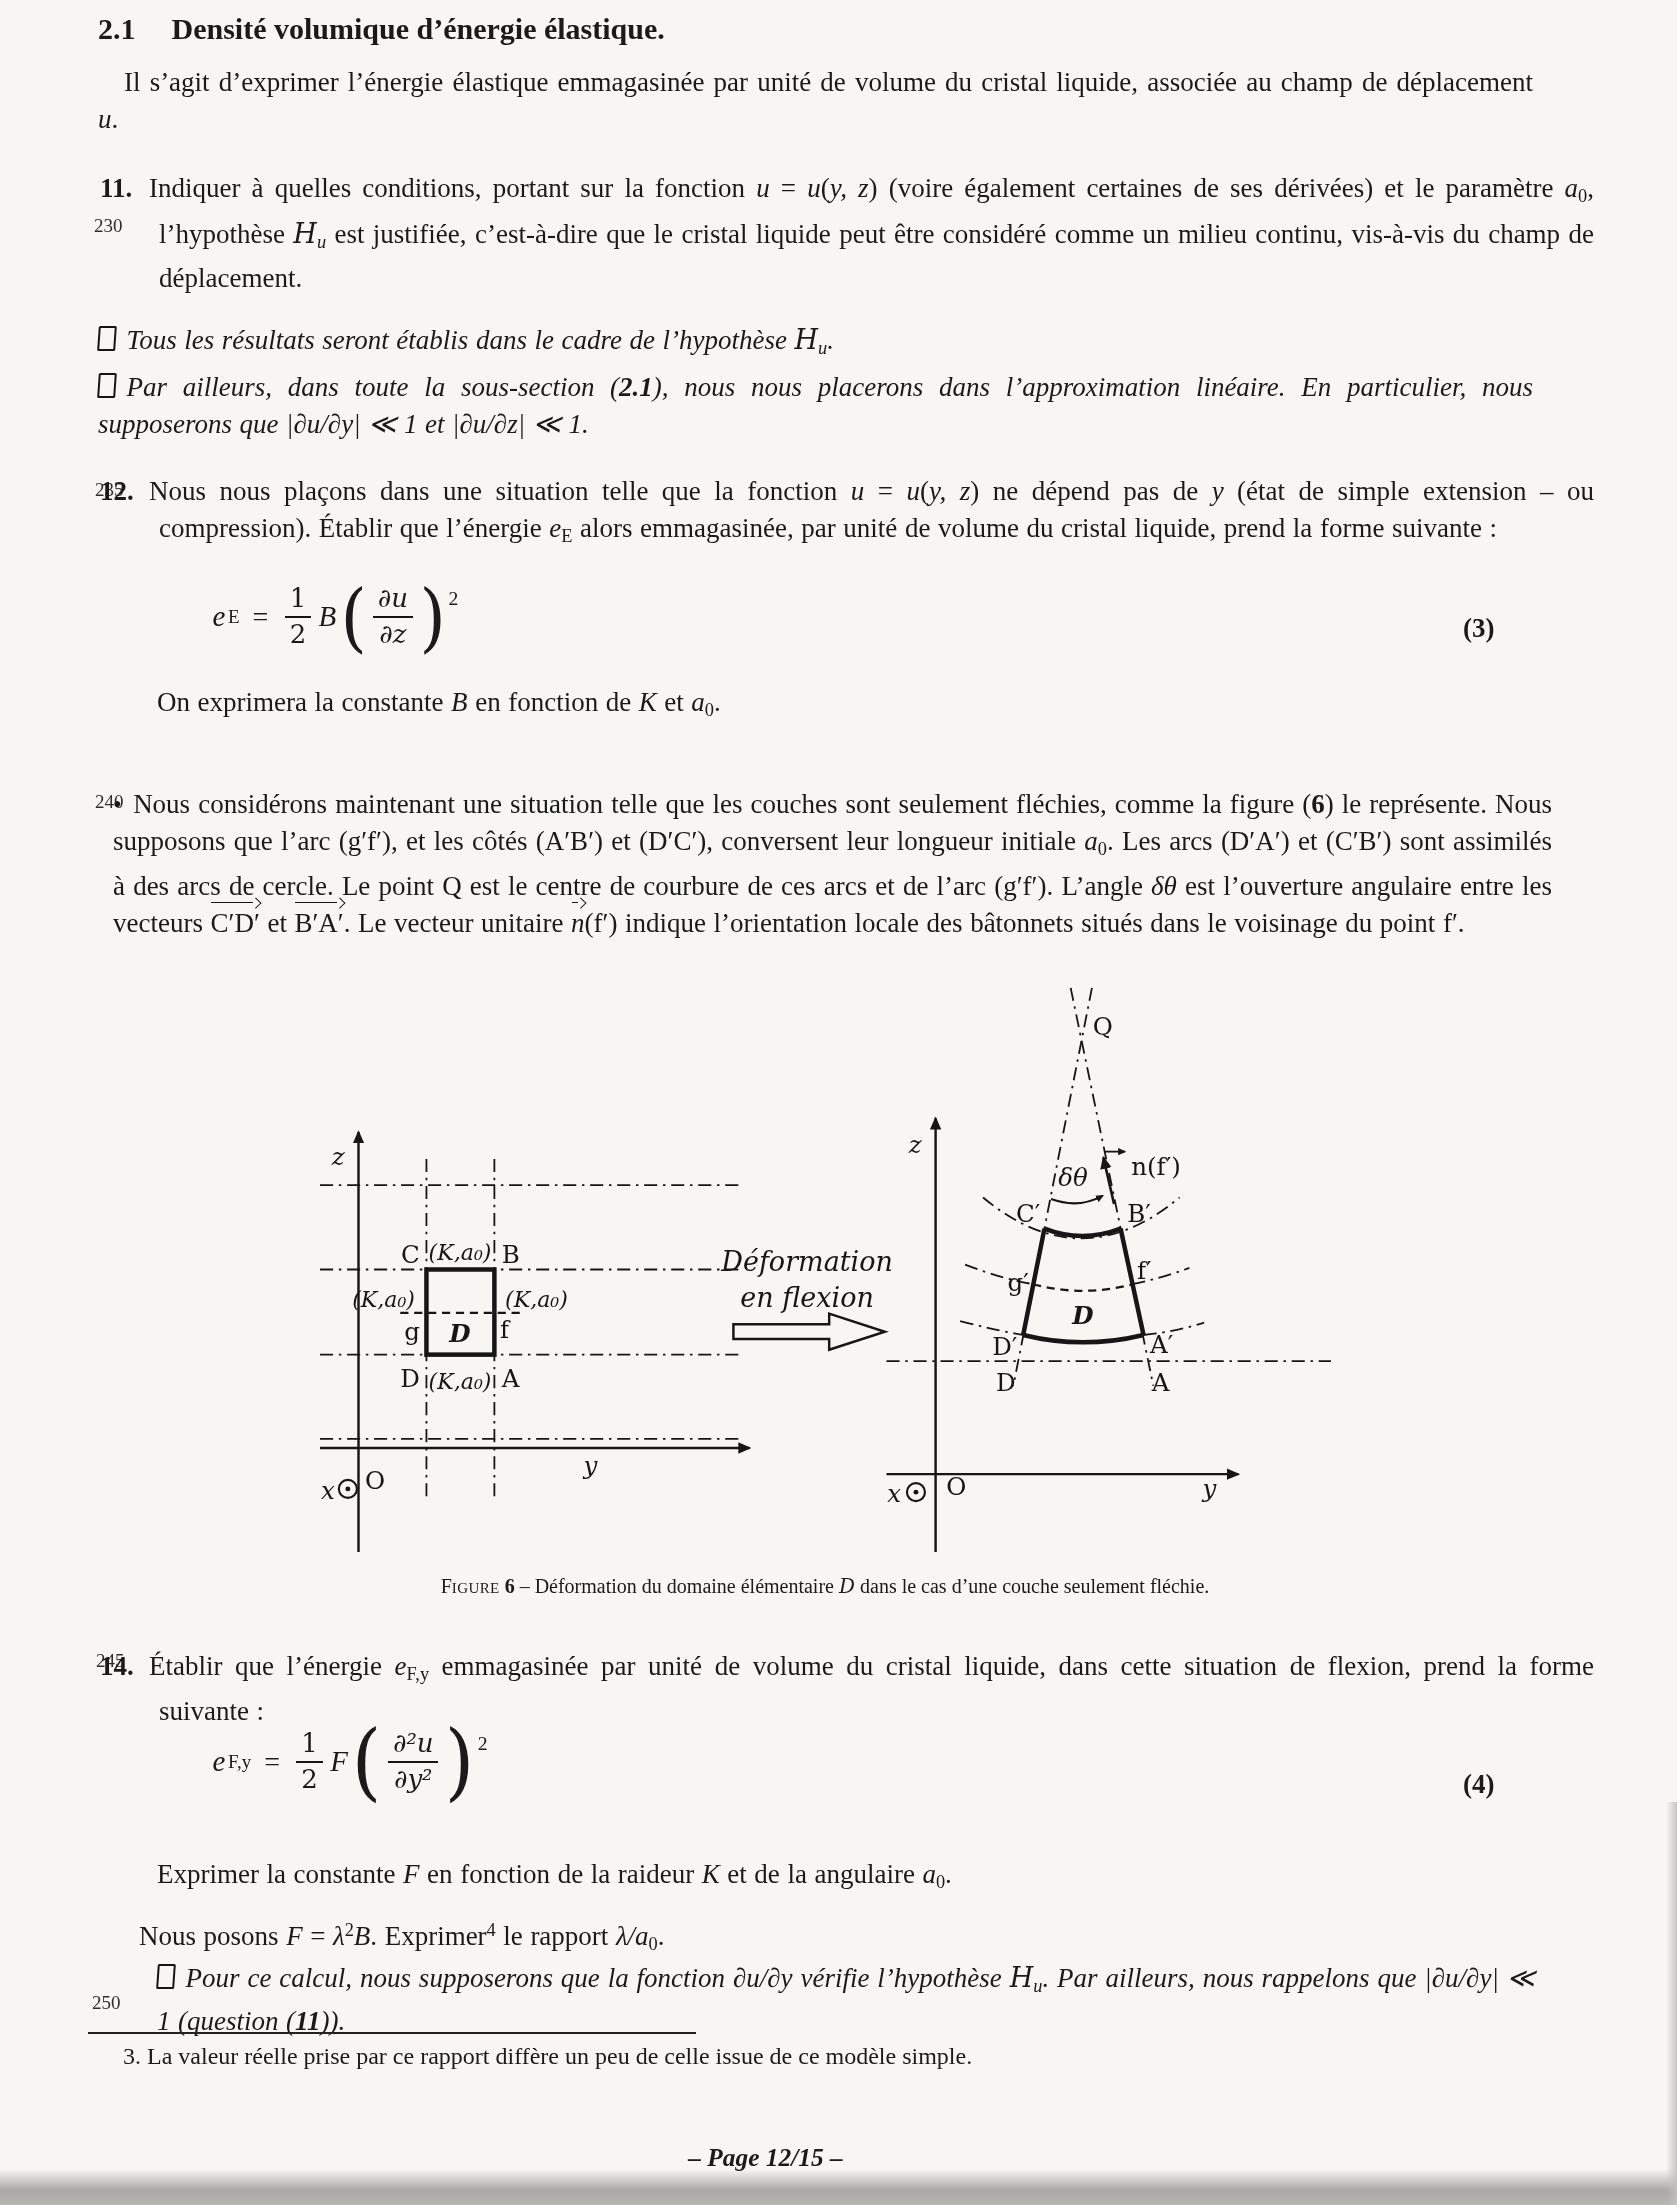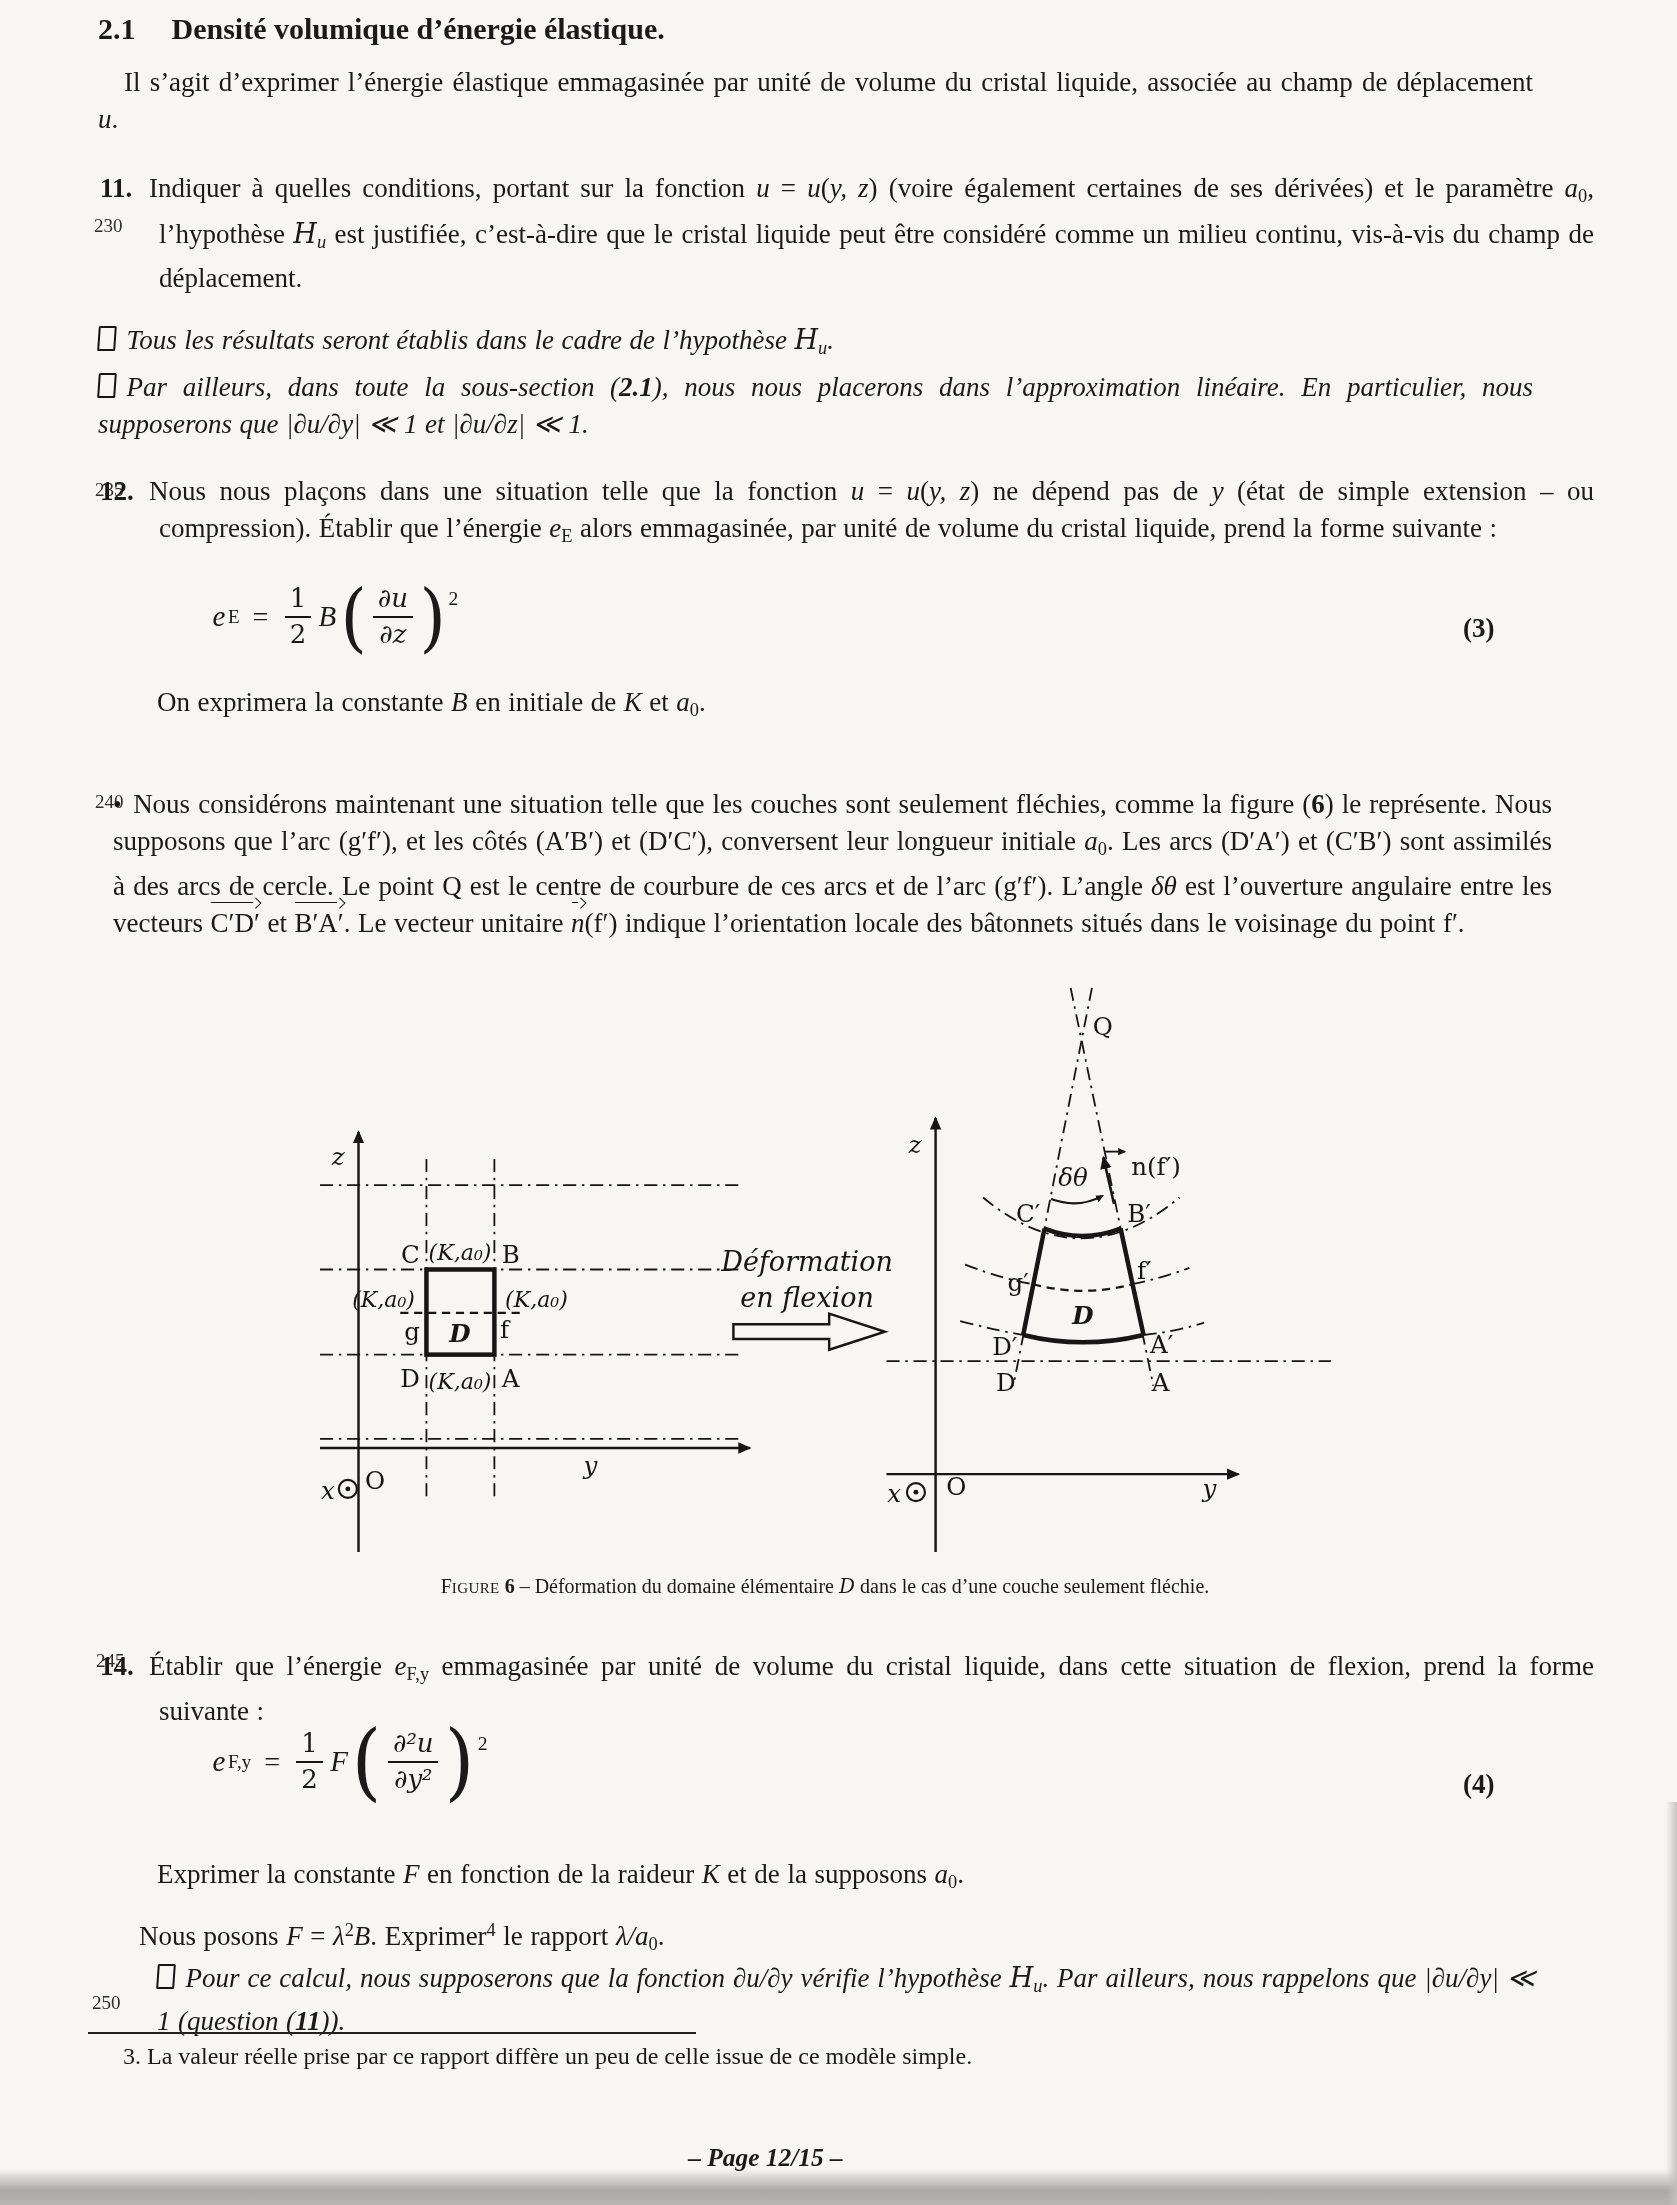--- a/index.html
+++ b/index.html
@@ -94,21 +94,21 @@
     <span class="bigp">(</span>
     <span class="frac it">
         <span class="fn">∂u</span>
         <span class="fd">∂z</span>
       </span>
     <span class="bigp">)</span>
     <span class="eexp">2</span>
   </div>
   <div class="eqtag" style="top:613px;">(3)</div>
 
-  <div class="abs body-text" style="left:157px;top:684px;width:1376px;"><span>On exprimera la constante </span><span class="rt-i">B</span><span> en initiale de </span><span class="rt-i">K</span><span> et </span><span class="rt-i">a</span><span class="rt-sub">0</span><span>.</span></div>
+  <div class="abs body-text" style="left:157px;top:684px;width:1376px;"><span>On exprimera la constante </span><span class="rt-i">B</span><span> en fonction de </span><span class="rt-i">K</span><span> et </span><span class="rt-i">a</span><span class="rt-sub">0</span><span>.</span></div>
 
 
   <div class="abs body-text" style="left:98px;top:786px;width:1439px;margin-left:15px;">
     <span class="bullet-marker">•</span><span><span>Nous considérons maintenant une situation telle que les couches sont seulement fléchies, comme la figure (</span><span class="rt-b">6</span><span>) le représente. Nous supposons que l’arc (g′f′), et les côtés (A′B′) et (D′C′), conversent leur longueur initiale </span><span class="rt-i">a</span><span class="rt-sub">0</span><span>. Les arcs (D′A′) et (C′B′) sont assimilés à des arcs de cercle. Le point Q est le centre de courbure de ces arcs et de l’arc (g′f′). L’angle </span><span class="rt-i">δθ</span><span> est l’ouverture angulaire entre les vecteurs </span><span class="rt-ov">C′D′</span><span> et </span><span class="rt-ov">B′A′</span><span>. Le vecteur unitaire </span><span class="rt-i rt-ov">n</span><span>(f′) indique l’orientation locale des bâtonnets situés dans le voisinage du point f′.</span></span>
   </div>
 
   <svg class="abs" style="left:0;top:983px;" width="1678" height="573" viewBox="0 0 2048 700">
     <defs>
       <marker id="ah" markerWidth="17" markerHeight="15" refX="14" refY="7" orient="auto" markerUnits="userSpaceOnUse">
         <path d="M0,0 L16,7 L0,14 Z" fill="#161616"></path>
@@ -235,21 +235,21 @@
     <span class="bigp tall">(</span>
     <span class="frac it">
         <span class="fn">∂²u</span>
         <span class="fd">∂y²</span>
       </span>
     <span class="bigp tall">)</span>
     <span class="eexp">2</span>
   </div>
   <div class="eqtag" style="top:1769px;">(4)</div>
 
-  <div class="abs body-text" style="left:157px;top:1856px;width:1376px;"><span>Exprimer la constante </span><span class="rt-i">F</span><span> en fonction de la raideur </span><span class="rt-i">K</span><span> et de la supposons </span><span class="rt-i">a</span><span class="rt-sub">0</span><span>.</span></div>
+  <div class="abs body-text" style="left:157px;top:1856px;width:1376px;"><span>Exprimer la constante </span><span class="rt-i">F</span><span> en fonction de la raideur </span><span class="rt-i">K</span><span> et de la angulaire </span><span class="rt-i">a</span><span class="rt-sub">0</span><span>.</span></div>
   <div class="abs body-text" style="left:139px;top:1912px;width:1376px;"><span>Nous posons </span><span class="rt-i">F</span><span> = </span><span class="rt-i">λ</span><span class="rt-sup">2</span><span class="rt-i">B</span><span>. Exprimer</span><span class="rt-sup">4</span><span> le rapport </span><span class="rt-i">λ/a</span><span class="rt-sub">0</span><span>.</span></div>
 
   <div class="abs body-text note" style="left:157px;top:1960px;width:1378px;line-height:35px;">
     <span class="sqbox"></span><span><span>Pour ce calcul, nous supposerons que la fonction ∂u/∂y vérifie l’hypothèse </span><span class="rt-cal">H</span><span class="rt-sub">u</span><span>. Par ailleurs, nous rappelons que |∂u/∂y| ≪ 1 (question (</span><span class="rt-b">11</span><span>)).</span></span>
   </div>
 
   <div class="abs fnrule" style="left:88px;top:2032px;"></div>
   <div class="abs footnote" style="left:123px;top:2043px;width:1409px;">3. La valeur réelle prise par ce rapport diffère un peu de celle issue de ce modèle simple.</div>
 
   <div class="abs footer" style="left:573px;top:2143px;">– Page 12/15 –</div>

